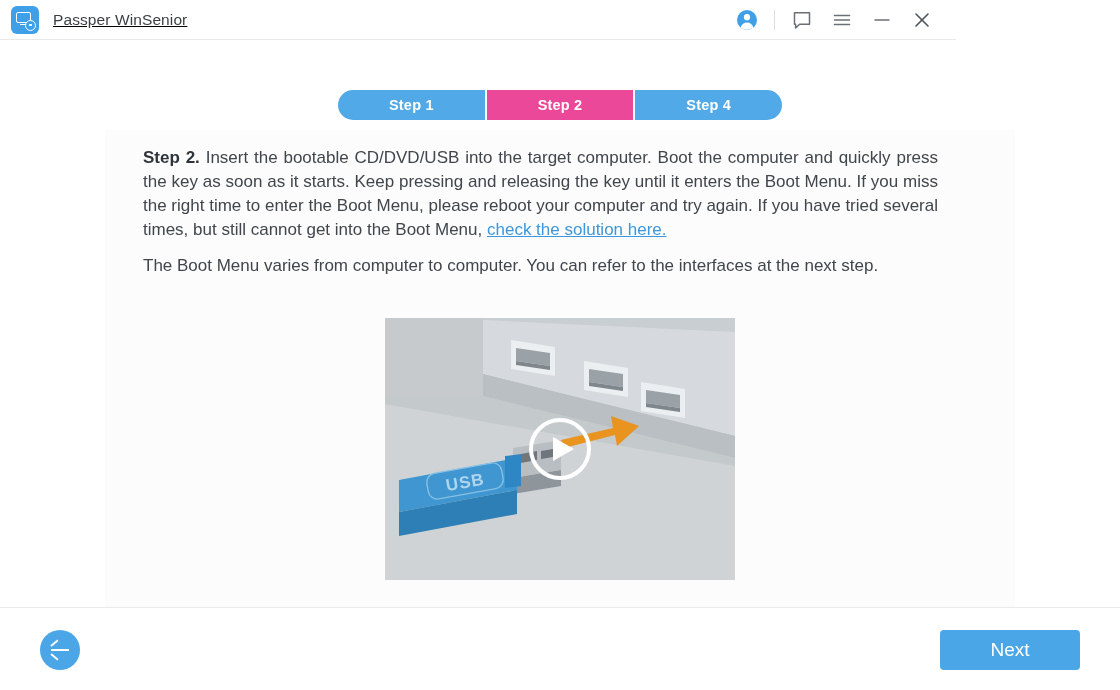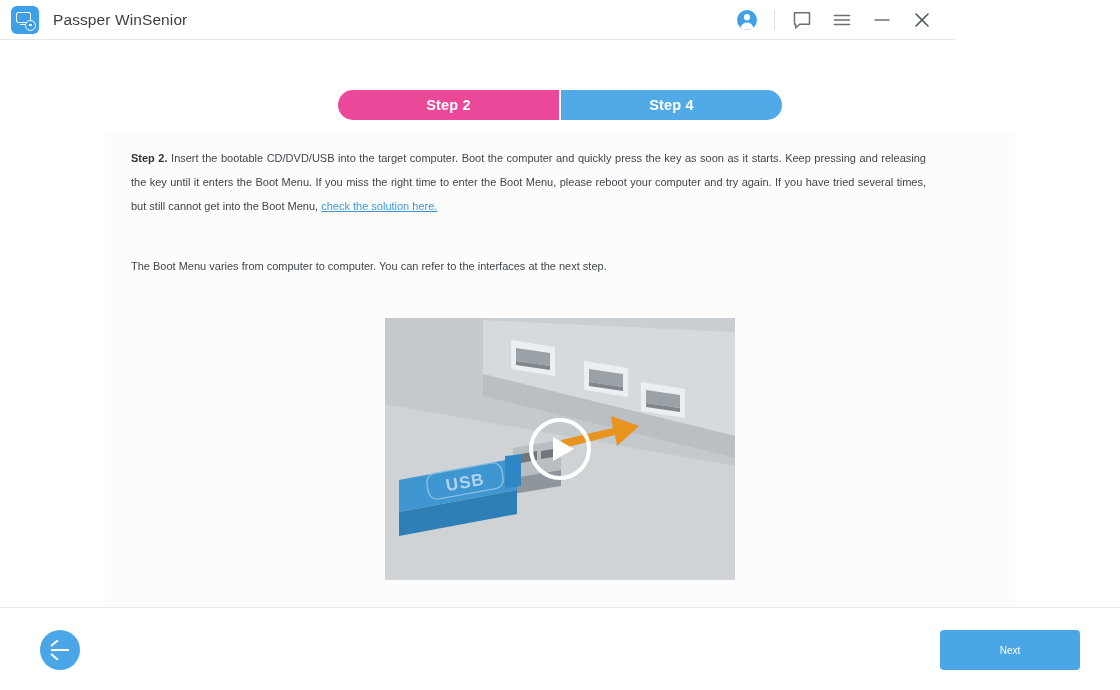--- a/index.html
+++ b/index.html
@@ -19,20 +19,21 @@
   .titlebar {
     position: absolute;
     left: 0; top: 0;
     width: 956px;
     height: 40px;
     background: #ffffff;
     border-bottom: 1px solid #e6e8ea;
     display: flex;
     align-items: center;
     box-sizing: border-box;
+    text-decoration: underline;
   }
   .app-logo {
     width: 28px;
     height: 28px;
     margin-left: 11px;
     border-radius: 6px;
     background: #3fa0e8;
     position: relative;
     flex: 0 0 auto;
   }
@@ -129,23 +130,23 @@
     position: absolute;
     left: 105px;
     top: 130px;
     width: 910px;
     height: 477px;
     background: #fcfcfc;
   }
 
   .para {
     position: absolute;
-    left: 26px;
+    left: 38px;
     width: 795px;
-    font-size: 11px;
+    font-size: 17px;
     line-height: 24px;
     color: #41464c;
     text-align: justify;
     text-justify: inter-word;
   }
   .para-1 { top: 16px; }
   .para-2 { top: 124px; text-align: left; }
   .para b { font-weight: bold; color: #2f343a; }
   .link {
     color: #3e97dc;
@@ -233,21 +234,21 @@
   }
   .next-btn {
     position: absolute;
     left: 940px;
     top: 630px;
     width: 140px;
     height: 40px;
     border-radius: 4px;
     background: #4ba6e7;
     color: #ffffff;
-    font-size: 10px;
+    font-size: 19px;
     display: flex;
     align-items: center;
     justify-content: center;
     border: none;
     cursor: pointer;
     font-family: "Liberation Sans", sans-serif;
   }
 </style>
 </head>
 <body>
@@ -293,20 +294,21 @@
         <g stroke="#4f555c" stroke-width="1.6" stroke-linecap="round">
           <line x1="4" y1="4" x2="16" y2="16"></line>
           <line x1="16" y1="4" x2="4" y2="16"></line>
         </g>
       </svg>
     </div>
   </div>
 </div>
 
 <div class="steps">
+  <div class="step">Step 1</div>
   <div class="step active">Step 2</div>
   <div class="step">Step 4</div>
 </div>
 
 <div class="content-panel">
 
   <div class="para para-1"><b>Step 2.</b><span> Insert the bootable CD/DVD/USB into the target computer. Boot the computer and quickly press the key as soon as it starts. Keep pressing and releasing the key until it enters the Boot Menu. If you miss the right time to enter the Boot Menu, please reboot your computer and try again. If you have tried several times, but still cannot get into the Boot Menu, </span><span class="link">check the solution here.</span></div>
 
   <div class="para para-2">The Boot Menu varies from computer to computer. You can refer to the interfaces at the next step.</div>
 

